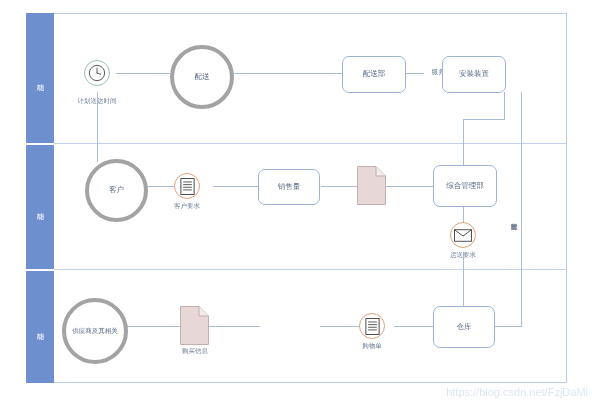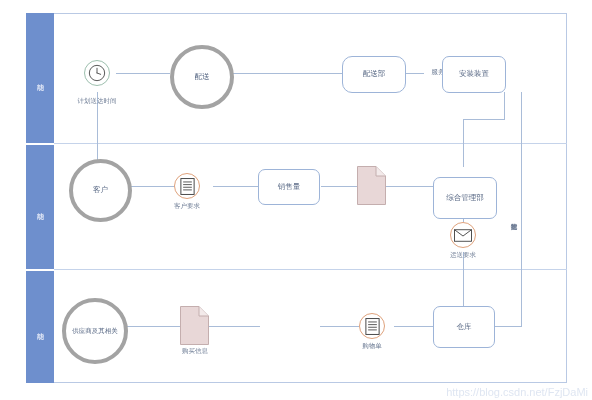--- a/index.html
+++ b/index.html
@@ -114,27 +114,27 @@
     <svg width="20" height="20" viewBox="0 0 24 24">
       <circle cx="12" cy="12" r="9.2" fill="none" stroke="#4a4a4a" stroke-width="1.1"></circle>
       <line x1="12" y1="12" x2="12" y2="6.3" stroke="#4a4a4a" stroke-width="1.1" stroke-linecap="round"></line>
       <line x1="12" y1="12" x2="16.4" y2="13.6" stroke="#4a4a4a" stroke-width="1.1" stroke-linecap="round"></line>
     </svg>
   </div>
   <div class="cap" style="left:62px;top:98px;width:70px;">计划送达时间</div>
 
   <div class="circ" style="left:170px;top:45px;width:56px;height:56px;">配送</div>
 
-  <div class="rrect" style="left:342px;top:56px;width:62px;height:35px;border-radius:10px;">配送部</div>
+  <div class="rrect" style="left:342px;top:56px;width:62px;height:35px;">配送部</div>
 
   <div class="cap link" style="left:424px;top:69px;width:24px;">服务</div>
 
   <div class="rrect" style="left:442px;top:56px;width:62px;height:35px;">安装装置</div>
 
-  <div class="circ" style="left:69px;top:159px;width:55px;height:55px;">客户</div>
+  <div class="circ" style="left:85px;top:159px;width:55px;height:55px;">客户</div>
 
   <div class="badge orange" style="left:174px;top:173px;width:26px;height:26px;">
     <svg width="17" height="19" viewBox="0 0 18 20">
       <rect x="2" y="1.6" width="14" height="16.8" fill="#fff" stroke="#3f3f3f" stroke-width="1"></rect>
       <line x1="4.4" y1="5.2" x2="13.6" y2="5.2" stroke="#3f3f3f" stroke-width="0.9"></line>
       <line x1="4.4" y1="8" x2="13.6" y2="8" stroke="#3f3f3f" stroke-width="0.9"></line>
       <line x1="4.4" y1="10.8" x2="13.6" y2="10.8" stroke="#3f3f3f" stroke-width="0.9"></line>
       <line x1="4.4" y1="13.6" x2="13.6" y2="13.6" stroke="#3f3f3f" stroke-width="0.9"></line>
     </svg>
   </div>
@@ -142,21 +142,21 @@
 
   <div class="rrect" style="left:251px;top:169px;width:60px;height:34px;margin-left:7px;">销售量</div>
 
   <div class="docshape" style="left:357px;top:166px;width:29px;height:39px;">
     <svg width="29" height="39" viewBox="0 0 29 39">
       <path d="M0.5 0.5 H19 L28.5 10 V38.5 H0.5 Z" fill="#e8d7d7" stroke="#c4aeae" stroke-width="1"></path>
       <path d="M19 0.5 V10 H28.5" fill="#f3eaea" stroke="#c4aeae" stroke-width="1"></path>
     </svg>
   </div>
 
-  <div class="rrect" style="left:433px;top:165px;width:62px;height:40px;margin-top:12px;">综合管理部</div>
+  <div class="rrect" style="left:433px;top:165px;width:62px;height:40px;">综合管理部</div>
 
   <div class="badge orange" style="left:450px;top:222px;width:26px;height:26px;">
     <svg width="18" height="13" viewBox="0 0 20 14">
       <rect x="0.6" y="0.6" width="18.8" height="12.8" fill="#fff" stroke="#3f3f3f" stroke-width="1"></rect>
       <path d="M0.6 0.6 L10 7.6 L19.4 0.6" fill="none" stroke="#3f3f3f" stroke-width="1"></path>
     </svg>
   </div>
   <div class="cap" style="left:435px;top:252px;width:56px;">运送要求</div>
 
   <div class="cap vert" style="left:505px;top:218px;width:12px;">配送货物</div>

